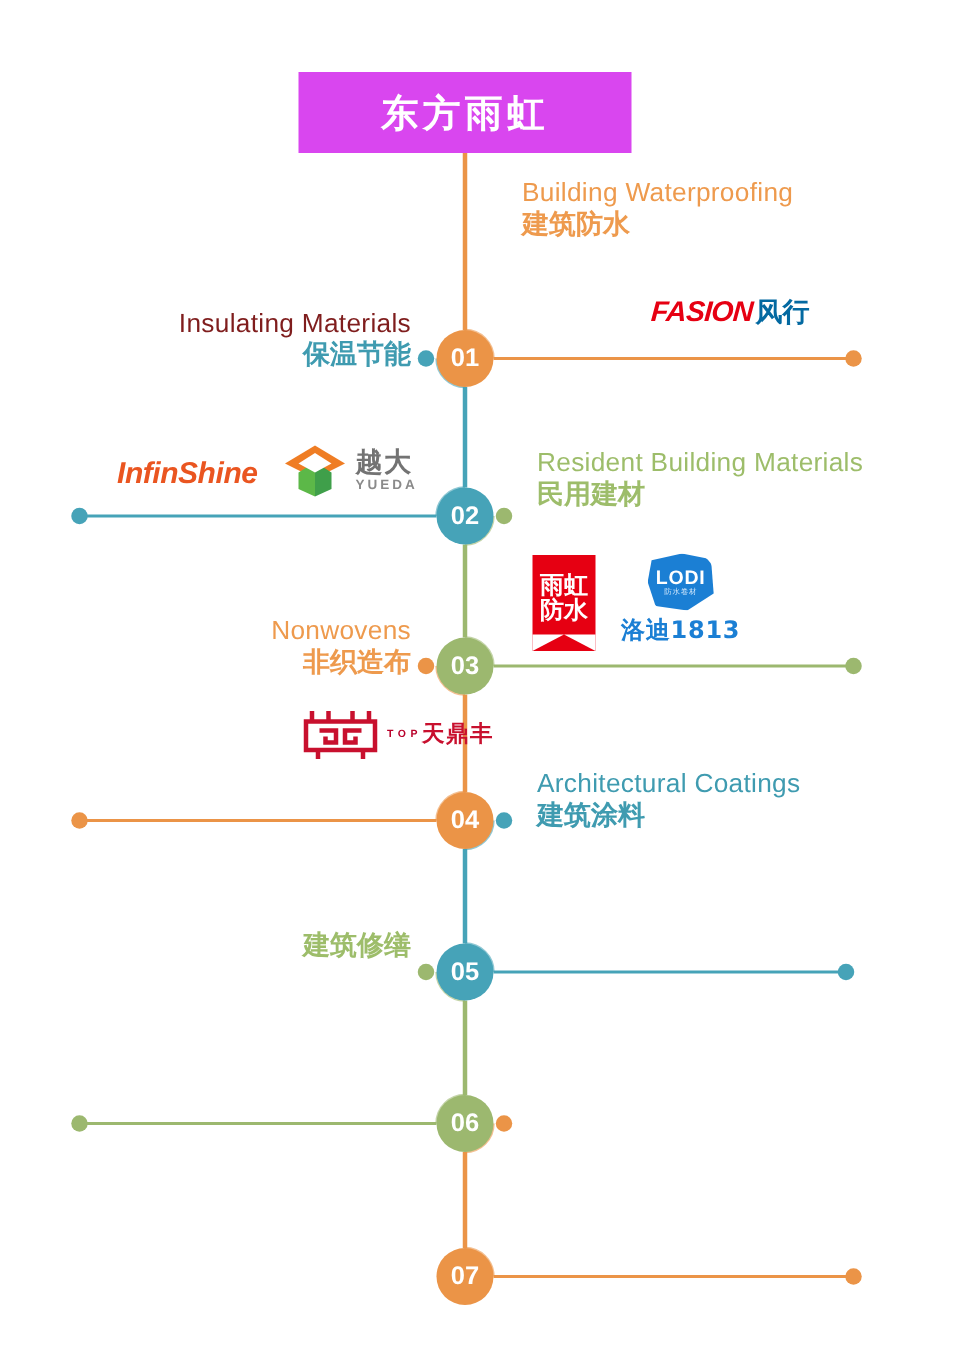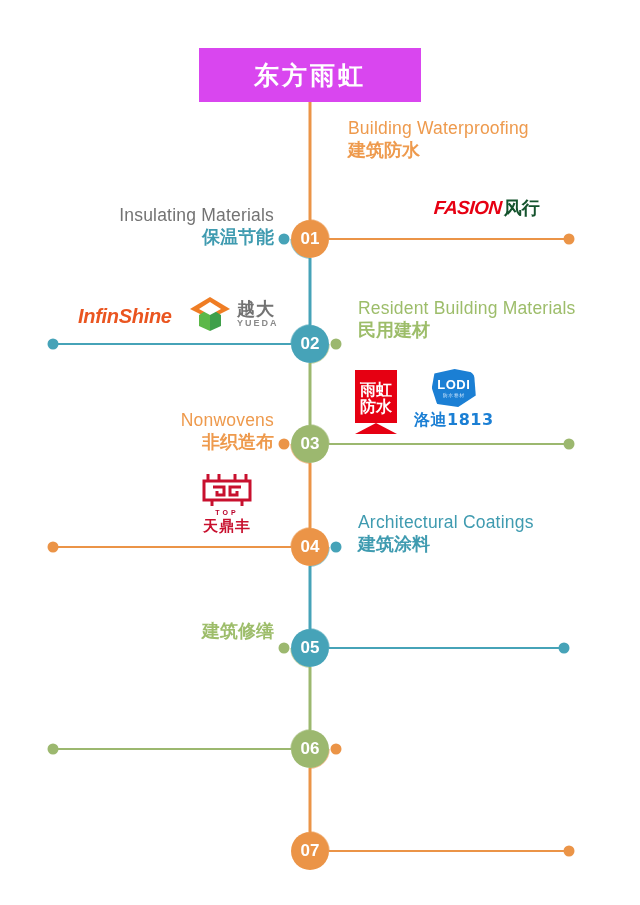--- a/index.html
+++ b/index.html
@@ -52,21 +52,21 @@
   .logo{position:absolute;}
 
   .fasion{display:flex;align-items:baseline;}
   .fasion .fa{
     color:#e60012;font-size:19px;font-weight:bold;
     font-style:italic;letter-spacing:-0.5px;
     font-family:"Liberation Sans",sans-serif;
     transform:skewX(-4deg);
   }
   .fasion .cn{
-    color:#14532d;font-size:18px;font-weight:bold;margin-left:2px;
+    color:#0369a1;font-size:18px;font-weight:bold;margin-left:2px;
     font-family:"DejaVu Sans",sans-serif;
   }
 
   .infinshine{
     color:#ea5520;font-size:20px;font-weight:bold;
     font-family:"Liberation Sans",sans-serif;
     font-style:italic;letter-spacing:-0.3px;
   }
 
   .yueda{display:flex;align-items:center;}
@@ -98,21 +98,21 @@
     width:44px;height:38px;background:#1b7fd4;
     display:flex;flex-direction:column;align-items:center;justify-content:center;
     border-radius:10px 14px 10px 14px;
     clip-path:polygon(6% 12%,52% 0%,96% 10%,100% 70%,60% 100%,12% 92%,0% 50%);
   }
   .lodi .badge .l{color:#ffffff;font-size:13px;font-weight:bold;letter-spacing:.5px;line-height:1;}
   .lodi .badge .s{color:#cfe6fb;font-size:5px;letter-spacing:.5px;line-height:1;margin-top:2px;}
   .lodi .cap{color:#1b7fd4;font-size:16px;font-weight:bold;margin-top:3px;
              font-family:"DejaVu Sans",sans-serif;letter-spacing:.5px;}
 
-  .tdf{display:flex;flex-direction:column;align-items:center;}
+  .tdf{display:flex;flex-direction:row;align-items:center;}
   .tdf .glyph{width:62px;height:38px;position:relative;}
   .tdf .top{color:#b9002a;font-size:7px;letter-spacing:3px;font-weight:bold;margin-top:1px;}
   .tdf .cn{color:#c8102e;font-size:15px;font-weight:bold;letter-spacing:1px;
            font-family:"DejaVu Sans",sans-serif;margin-top:1px;}
 </style>
 </head>
 <body>
 
 <div id="stage">
 
@@ -192,21 +192,21 @@
     <span>05</span>
   </div>
   <div class="node" style="left:291px;top:730px;background:#9cb86f;">
     <span>06</span>
   </div>
   <div class="node" style="left:291px;top:832px;background:#eb9447;">
     <span>07</span>
   </div>
 
   <div class="label left" style="right:366px;top:205px;">
-    <div class="en" style="color:#737373;margin-left:11px;">Insulating Materials</div>
+    <div class="en" style="color:#7f1d1d;margin-left:11px;">Insulating Materials</div>
     <div class="cn" style="color:#3f9bb0;">保温节能</div>
   </div>
 
   <div class="label right" style="left:358px;top:298px;">
     <div class="en" style="color:#9dbd6a;">Resident Building Materials</div>
     <div class="cn" style="color:#9dbd6a;">民用建材</div>
   </div>
 
   <div class="label left" style="right:366px;top:410px;">
     <div class="en" style="color:#ee9a4d;">Nonwovens</div>

